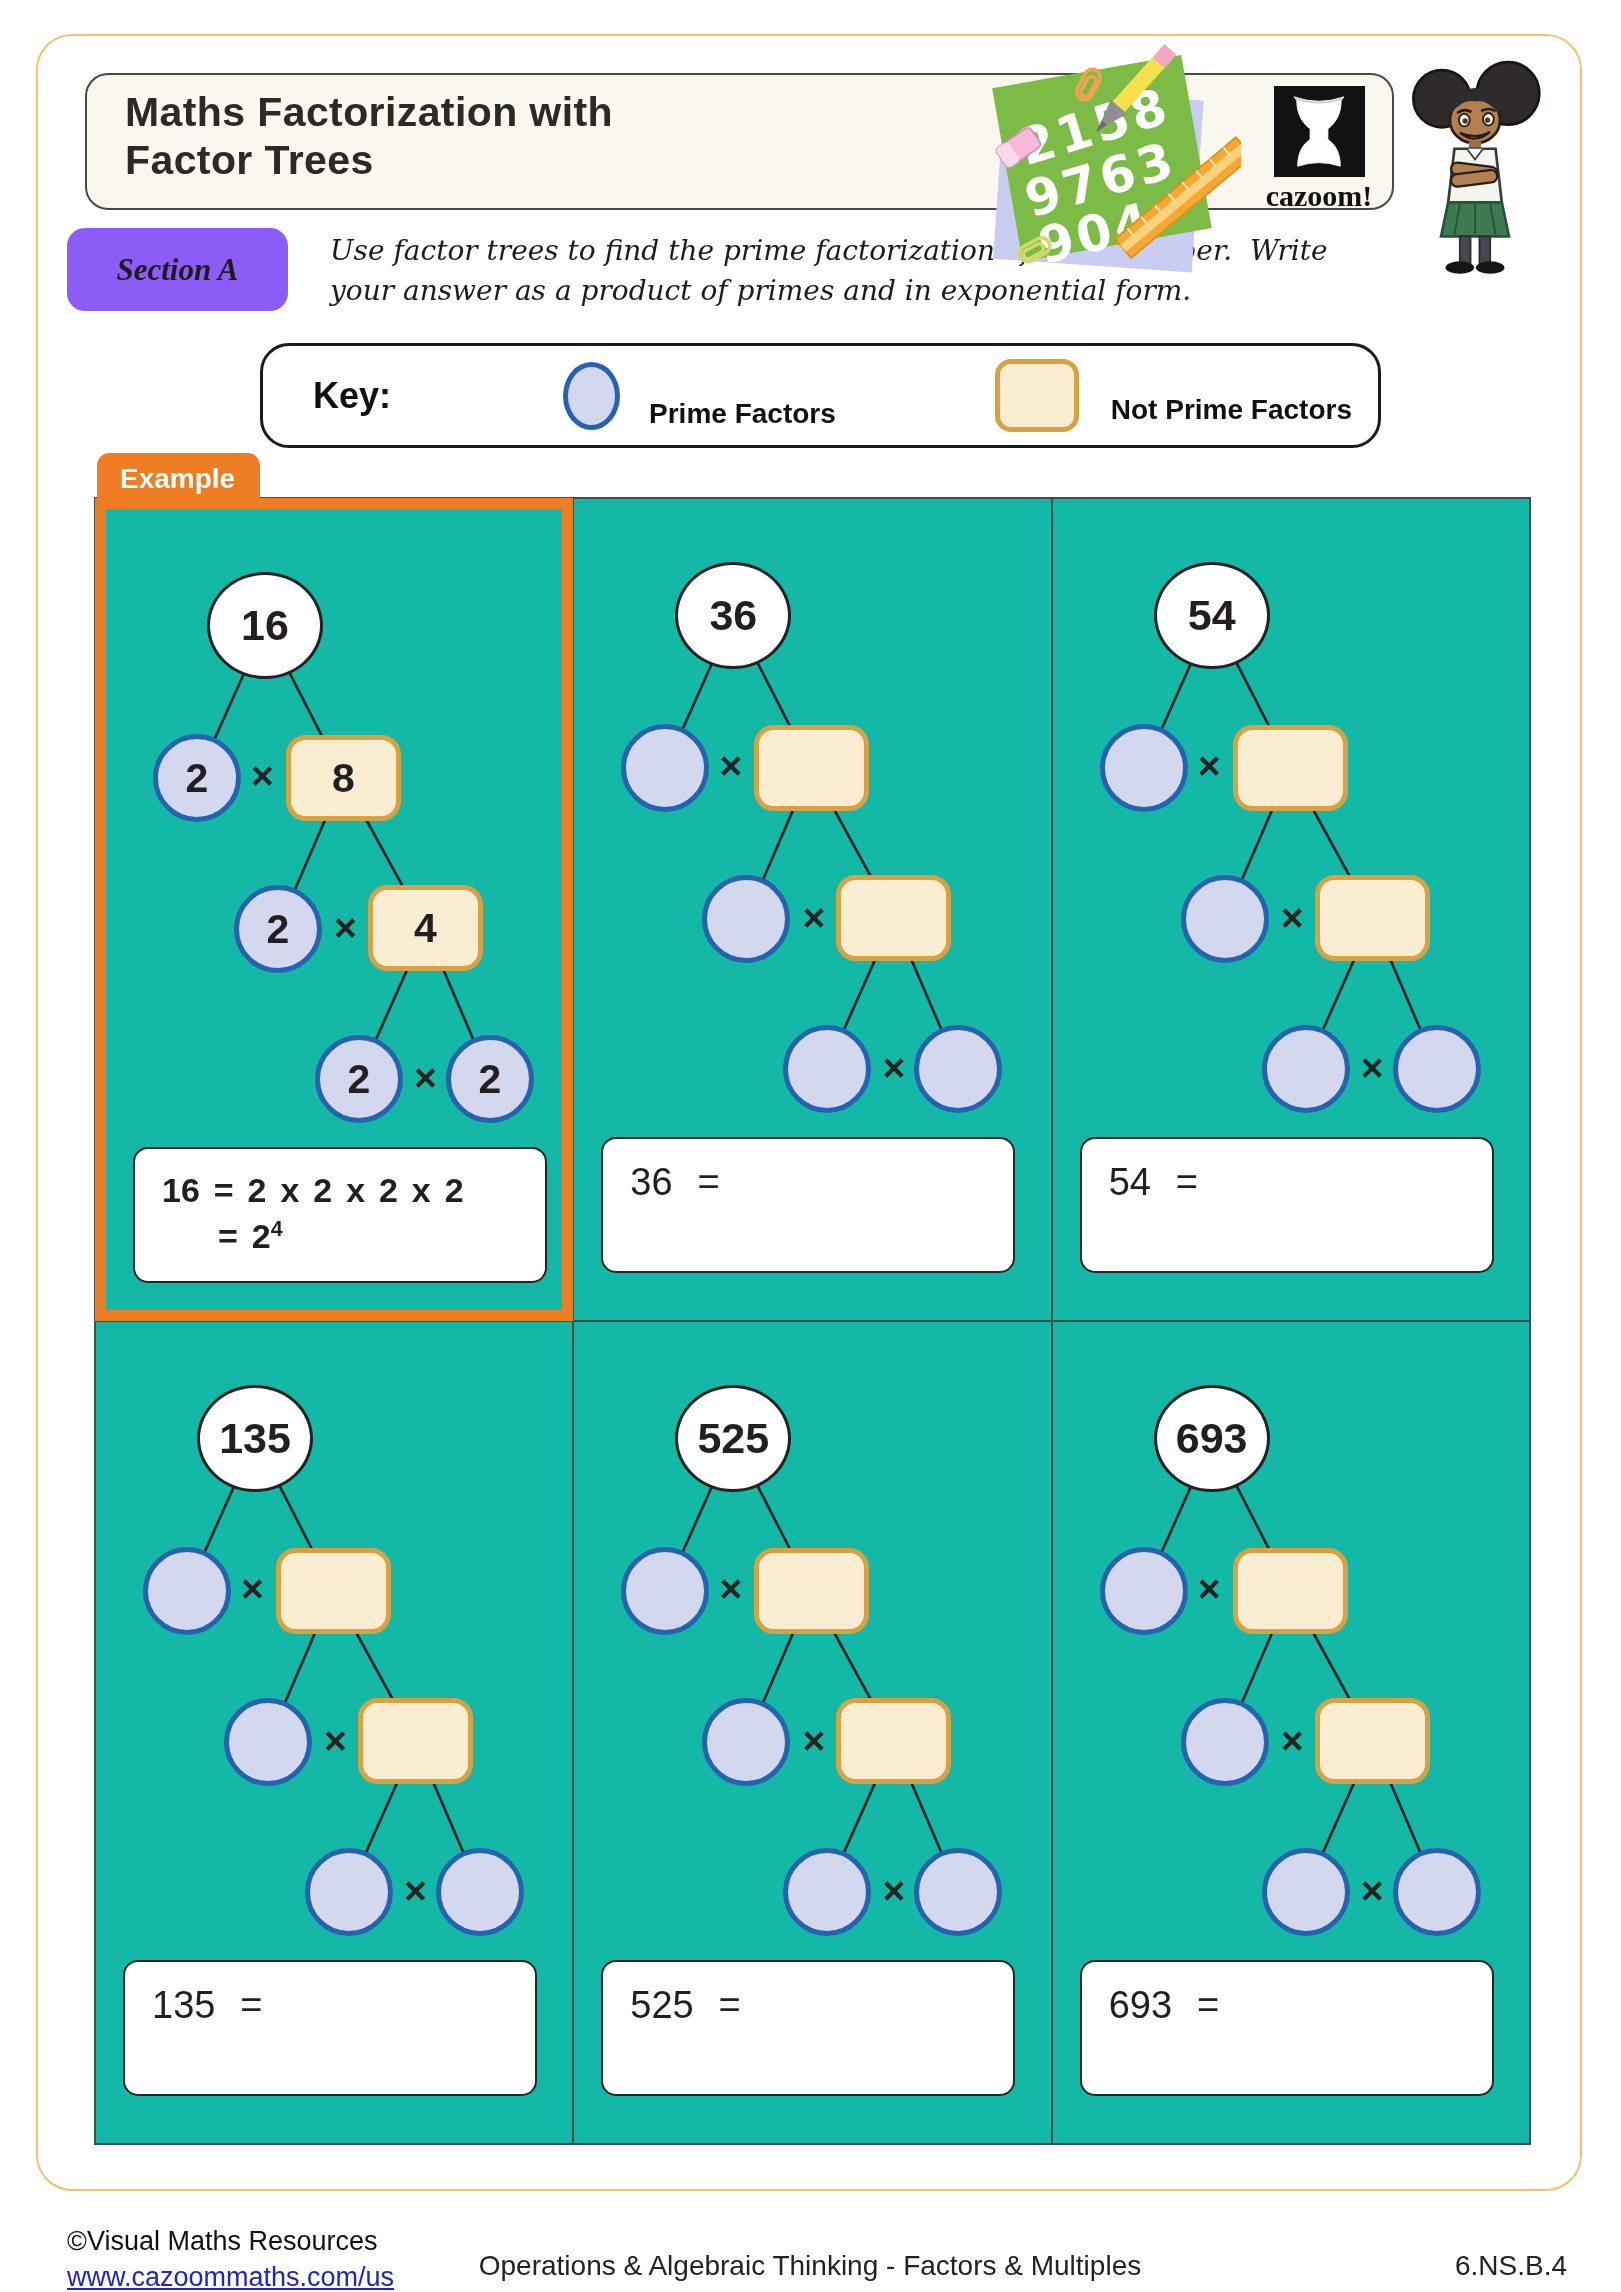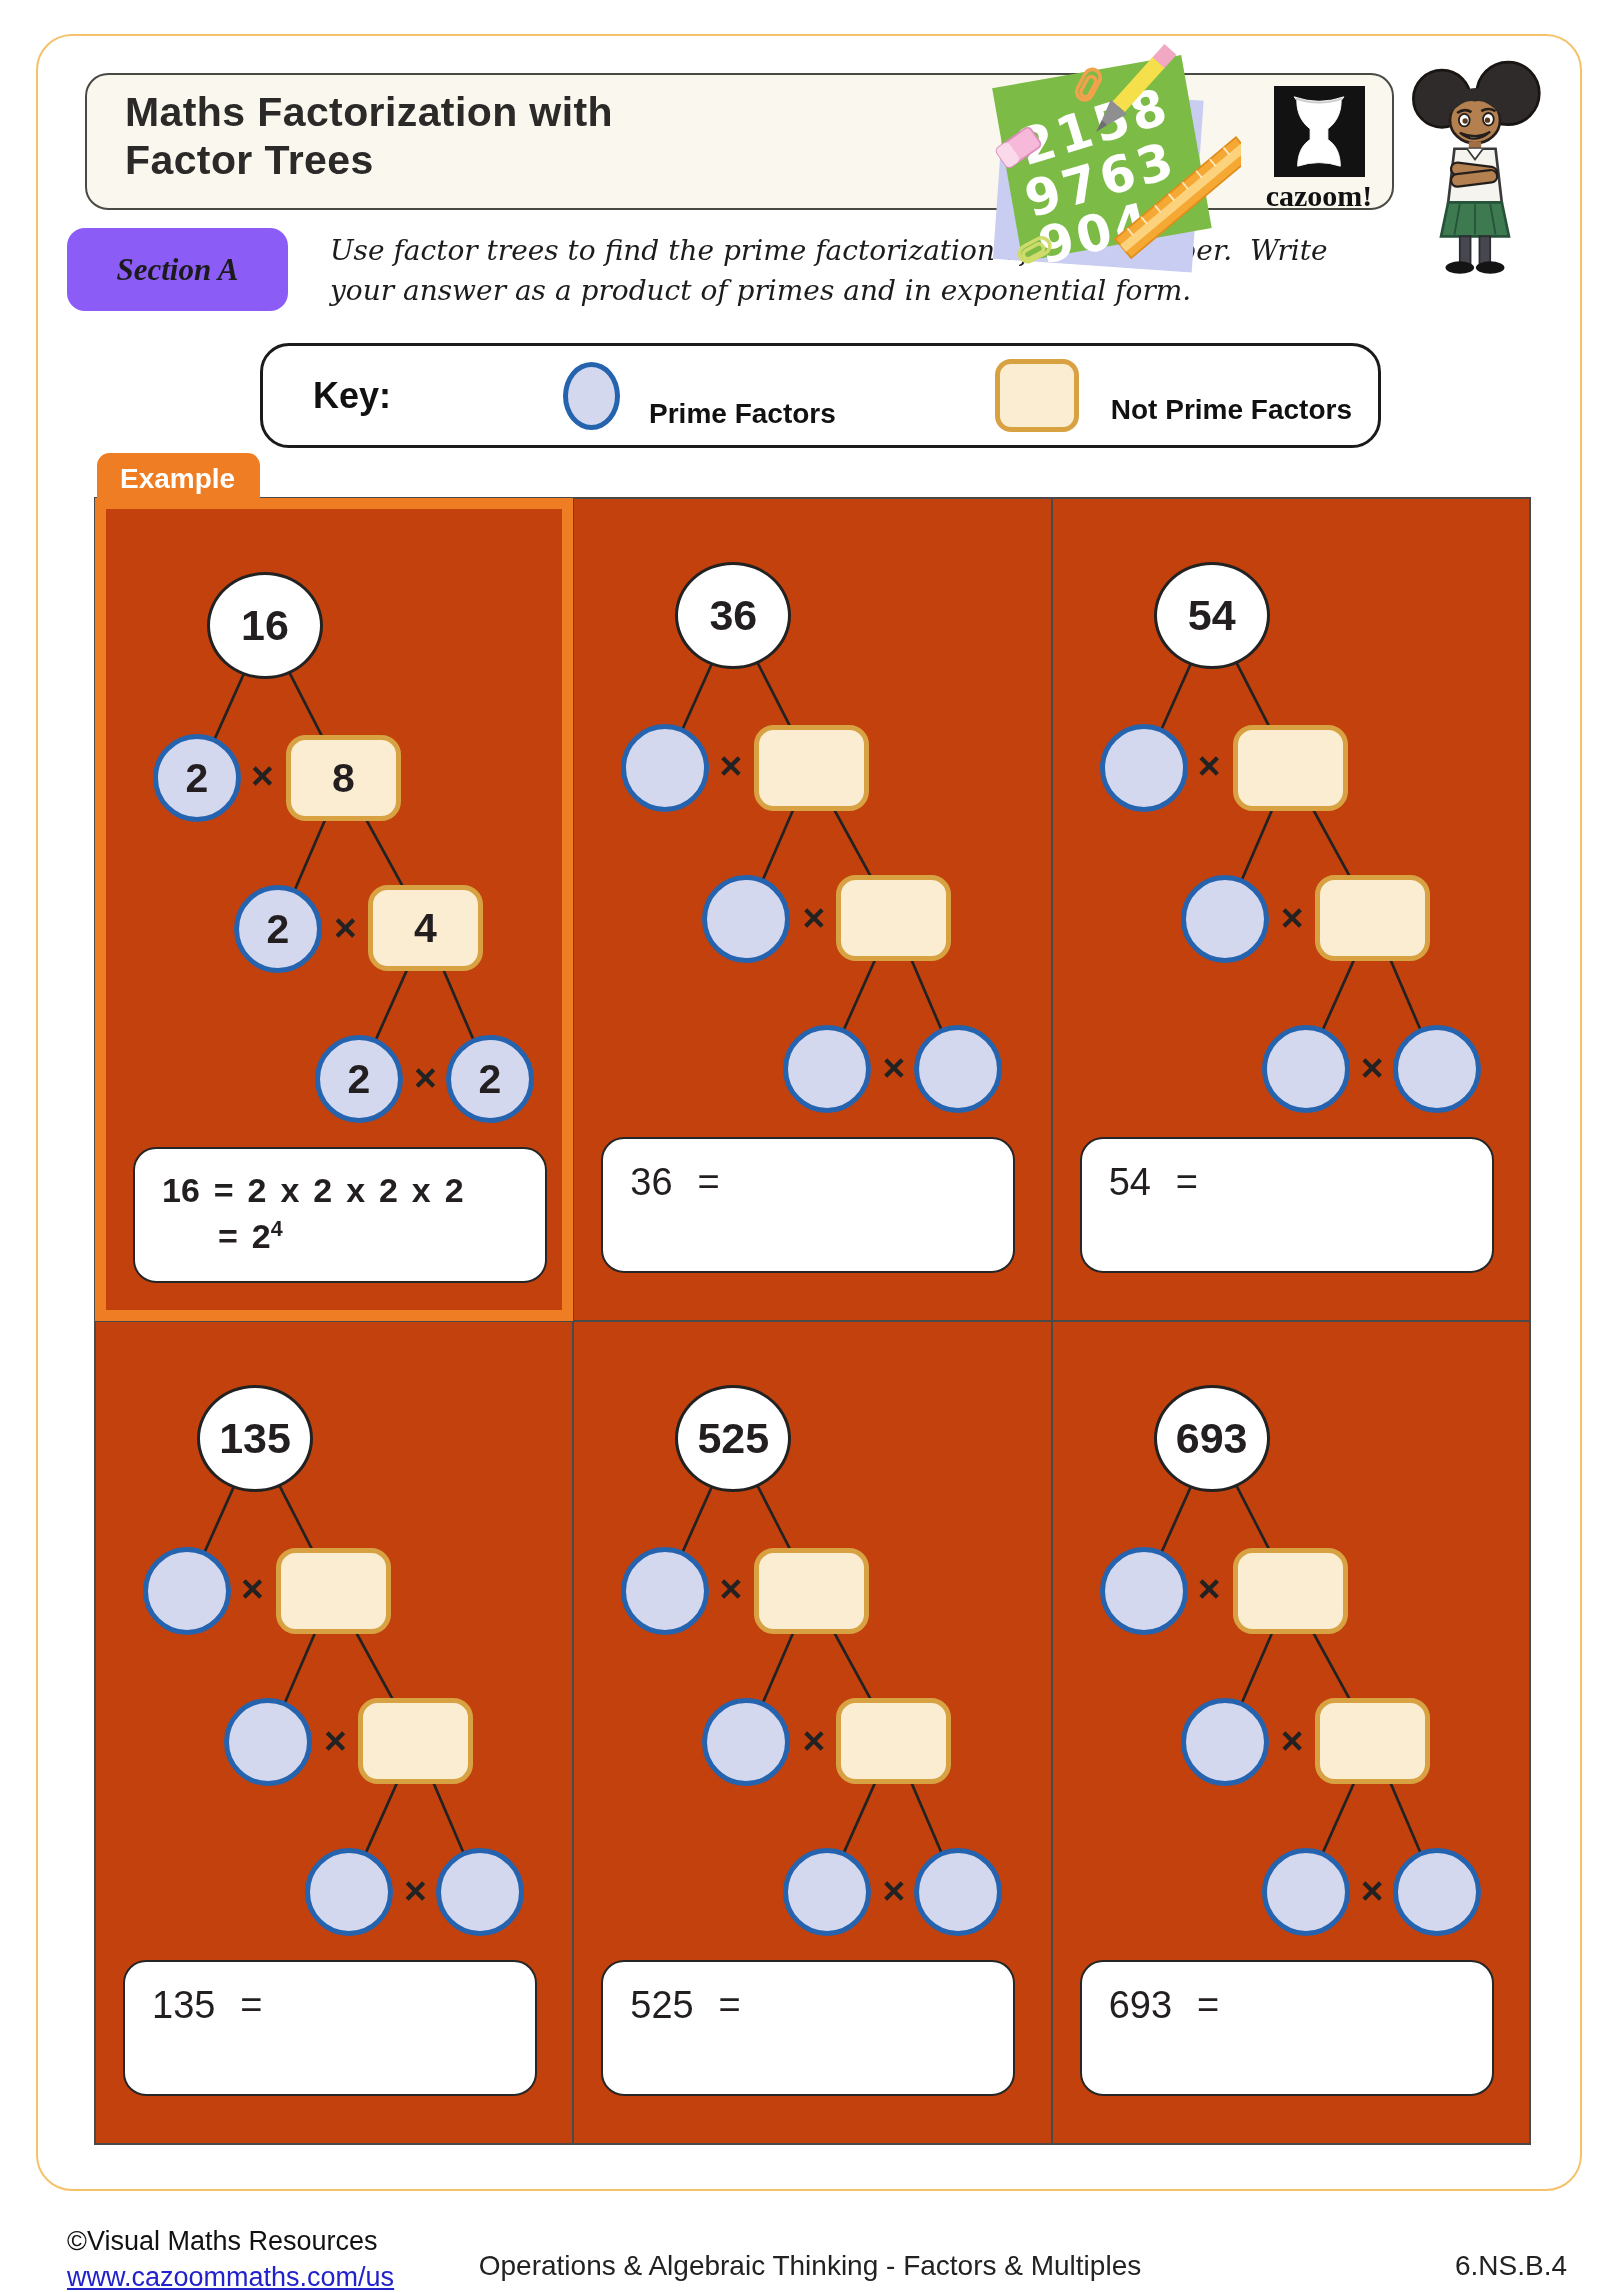--- a/index.html
+++ b/index.html
@@ -58,38 +58,38 @@
     position:absolute;left:97px;top:453px;width:163px;height:50px;background:#EF7D23;
     border-radius:12.5px 12.5px 0 0;color:#fff;font-weight:bold;font-size:28px;
     line-height:52px;padding-left:23px;box-sizing:border-box;z-index:4;
   }
   
   .problem-grid{
     position:absolute;left:94px;top:497px;width:1437px;height:1648px;box-sizing:border-box;
     display:grid;grid-template-columns:repeat(3,1fr);grid-template-rows:repeat(2,1fr);
     border:1.8px solid #4A4A4A;background:#fff;
   }
-  .cell{position:relative;border:0.9px solid #4A4A4A;box-sizing:border-box;background:#c2410c;}
+  .cell{position:relative;border:0.9px solid #4A4A4A;box-sizing:border-box;background:#14b8a6;}
   .cell.example{border:11.6px solid #EF7D23;z-index:2;}
   .connectors{position:absolute;left:0;top:0;width:479px;height:824px;}
   .connectors line{stroke:#222;stroke-width:3;}
   .node{position:absolute;box-sizing:border-box;display:flex;align-items:center;justify-content:center;
         font-weight:bold;color:#231F20;}
   .root{left:101px;top:63px;width:116px;height:107px;border:3.1px solid #222;border-radius:50%;
         background:#fff;font-size:43px;}
   .prime{width:88px;height:88px;border:5.4px solid #2563AE;border-radius:50%;background:#D4D8EF;font-size:41px;}
   .comp{width:115px;height:86px;border:5.4px solid #D8A243;border-radius:19.7px;background:#FBEDD2;font-size:41px;}
   .p-l1{left:47px;top:225px;} .c-l1{left:180px;top:226px;}
   .p-l2{left:128px;top:376px;} .c-l2{left:262px;top:376px;}
   .p-l3a{left:209px;top:526px;} .p-l3b{left:340px;top:526px;}
   .times{position:absolute;width:45px;text-align:center;font-size:39px;font-weight:bold;color:#222;}
   .t1{left:134px;top:245px;} .t2{left:217px;top:397px;} .t3{left:297px;top:547px;}
   .answer-box{
     position:absolute;left:27px;top:638px;width:414px;height:136px;box-sizing:border-box;
-    border:2.7px solid #262626;border-radius:23px;background:#fff;padding:21.5px 0 0 27px;
+    border:2.7px solid #262626;border-radius:15px;background:#fff;padding:21.5px 0 0 27px;
   }
   .answer-label{font-size:38px;font-weight:normal;color:#231F20;word-spacing:14.3px;text-align:right;}
   .answer-line1{font-size:34px;font-weight:bold;color:#231F20;word-spacing:4.5px;}
   .answer-line2{font-size:34px;font-weight:bold;color:#231F20;margin-left:56px;margin-top:7.2px;word-spacing:4.5px;}
   .answer-line2 sup{font-size:21.5px;vertical-align:super;line-height:0;}
   
   .footer-left{position:absolute;left:67px;top:2223px;font-size:27px;color:#111;line-height:1.35;}
   .footer-link{color:#2222CC;text-decoration:underline;font-size:27px;}
   .footer-center{position:absolute;left:407px;top:2250px;width:806px;text-align:center;font-size:28px;color:#222;}
   .footer-right{position:absolute;left:1415px;top:2250px;width:152px;text-align:right;font-size:28px;color:#222;}

